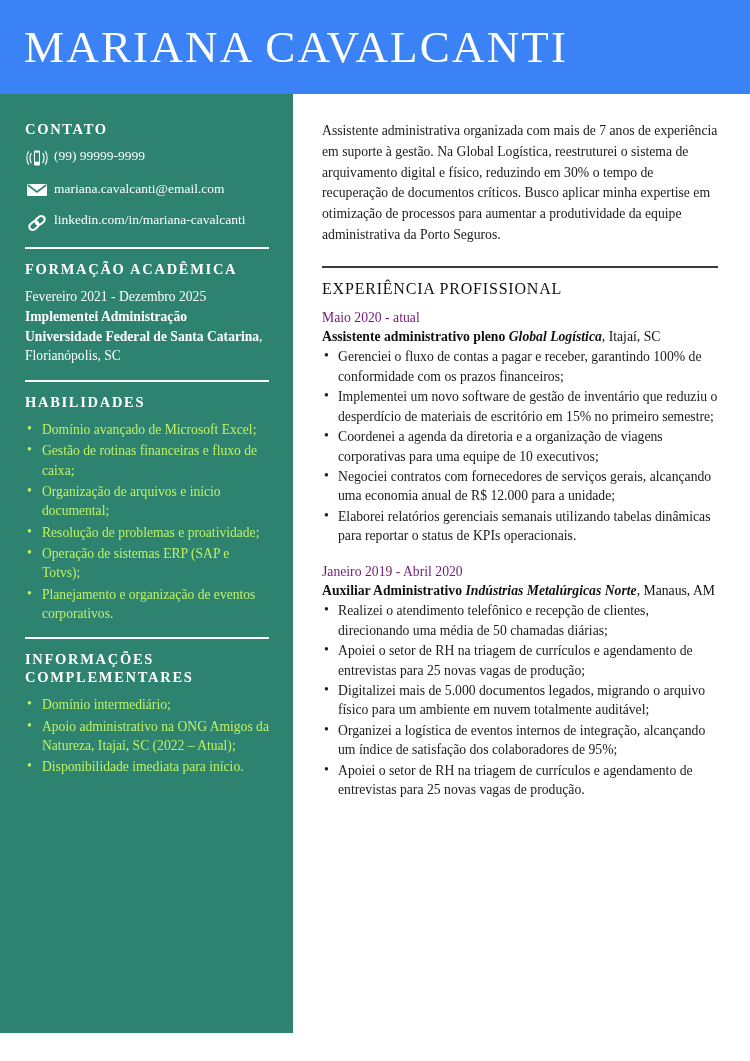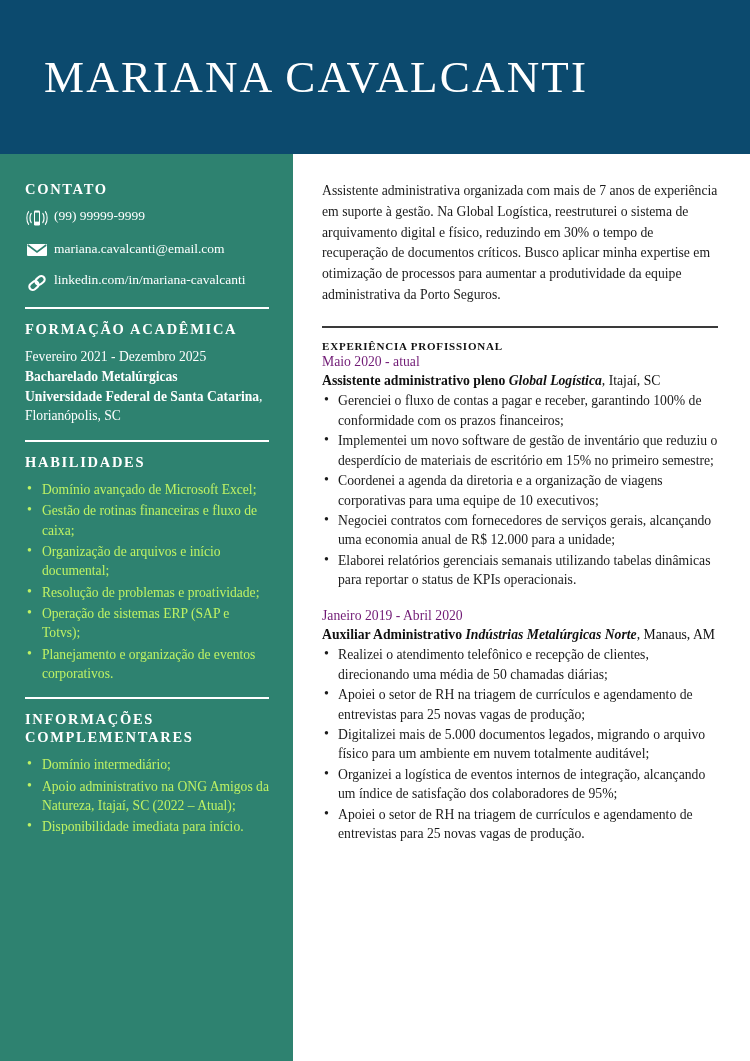--- a/index.html
+++ b/index.html
@@ -19,25 +19,25 @@
   .page {
     width: 750px;
     height: 1061px;
     position: relative;
     background: #ffffff;
   }
 
   
   .header {
     width: 750px;
-    height: 154px;
-    background: #0c4a6e;
+    height: 94px;
+    background: #3b82f6;
     display: flex;
     align-items: center;
-    padding-left: 44px;
+    padding-left: 24px;
   }
   .header-name {
     color: #ffffff;
     font-size: 45px;
     letter-spacing: 2.2px;
     font-weight: 400;
     line-height: 1;
     font-family: "Liberation Serif", "DejaVu Serif", serif;
   }
 
@@ -151,23 +151,24 @@
   }
 
   .main-divider {
     height: 2px;
     background: #3a3a3a;
     margin: 20px 0 12px 0;
     width: 396px;
   }
 
   .main-heading {
-    font-size: 11px;
-    font-weight: bold;
+    font-size: 16px;
+    font-weight: normal;
     letter-spacing: 0.8px;
+    margin-bottom: 10px;
     color: #111111;
   }
 
   .job { margin-bottom: 16px; }
   .job-date {
     font-size: 13.7px;
     line-height: 1.4;
     color: #701a75;
   }
   .job-title-line {
@@ -254,21 +255,21 @@
         </div>
       </section>
 
       <div class="side-divider"></div>
       <section class="side-section">
         <div class="side-heading">FORMAÇÃO ACADÊMICA</div>
 
         <div class="edu-entry">
           <div class="edu-date">Fevereiro 2021 - Dezembro 2025</div>
           <div class="edu-line">
-            <b>Bacharelado Metalúrgicas</b><br>
+            <b>Implementei Administração</b><br>
             <b>Universidade Federal de Santa Catarina</b><span>, Florianópolis, SC</span>
           </div>
         </div>
 
       </section>
 
       <div class="side-divider"></div>
       <section class="side-section">
         <div class="side-heading">HABILIDADES</div>
         <ul class="side-list">

